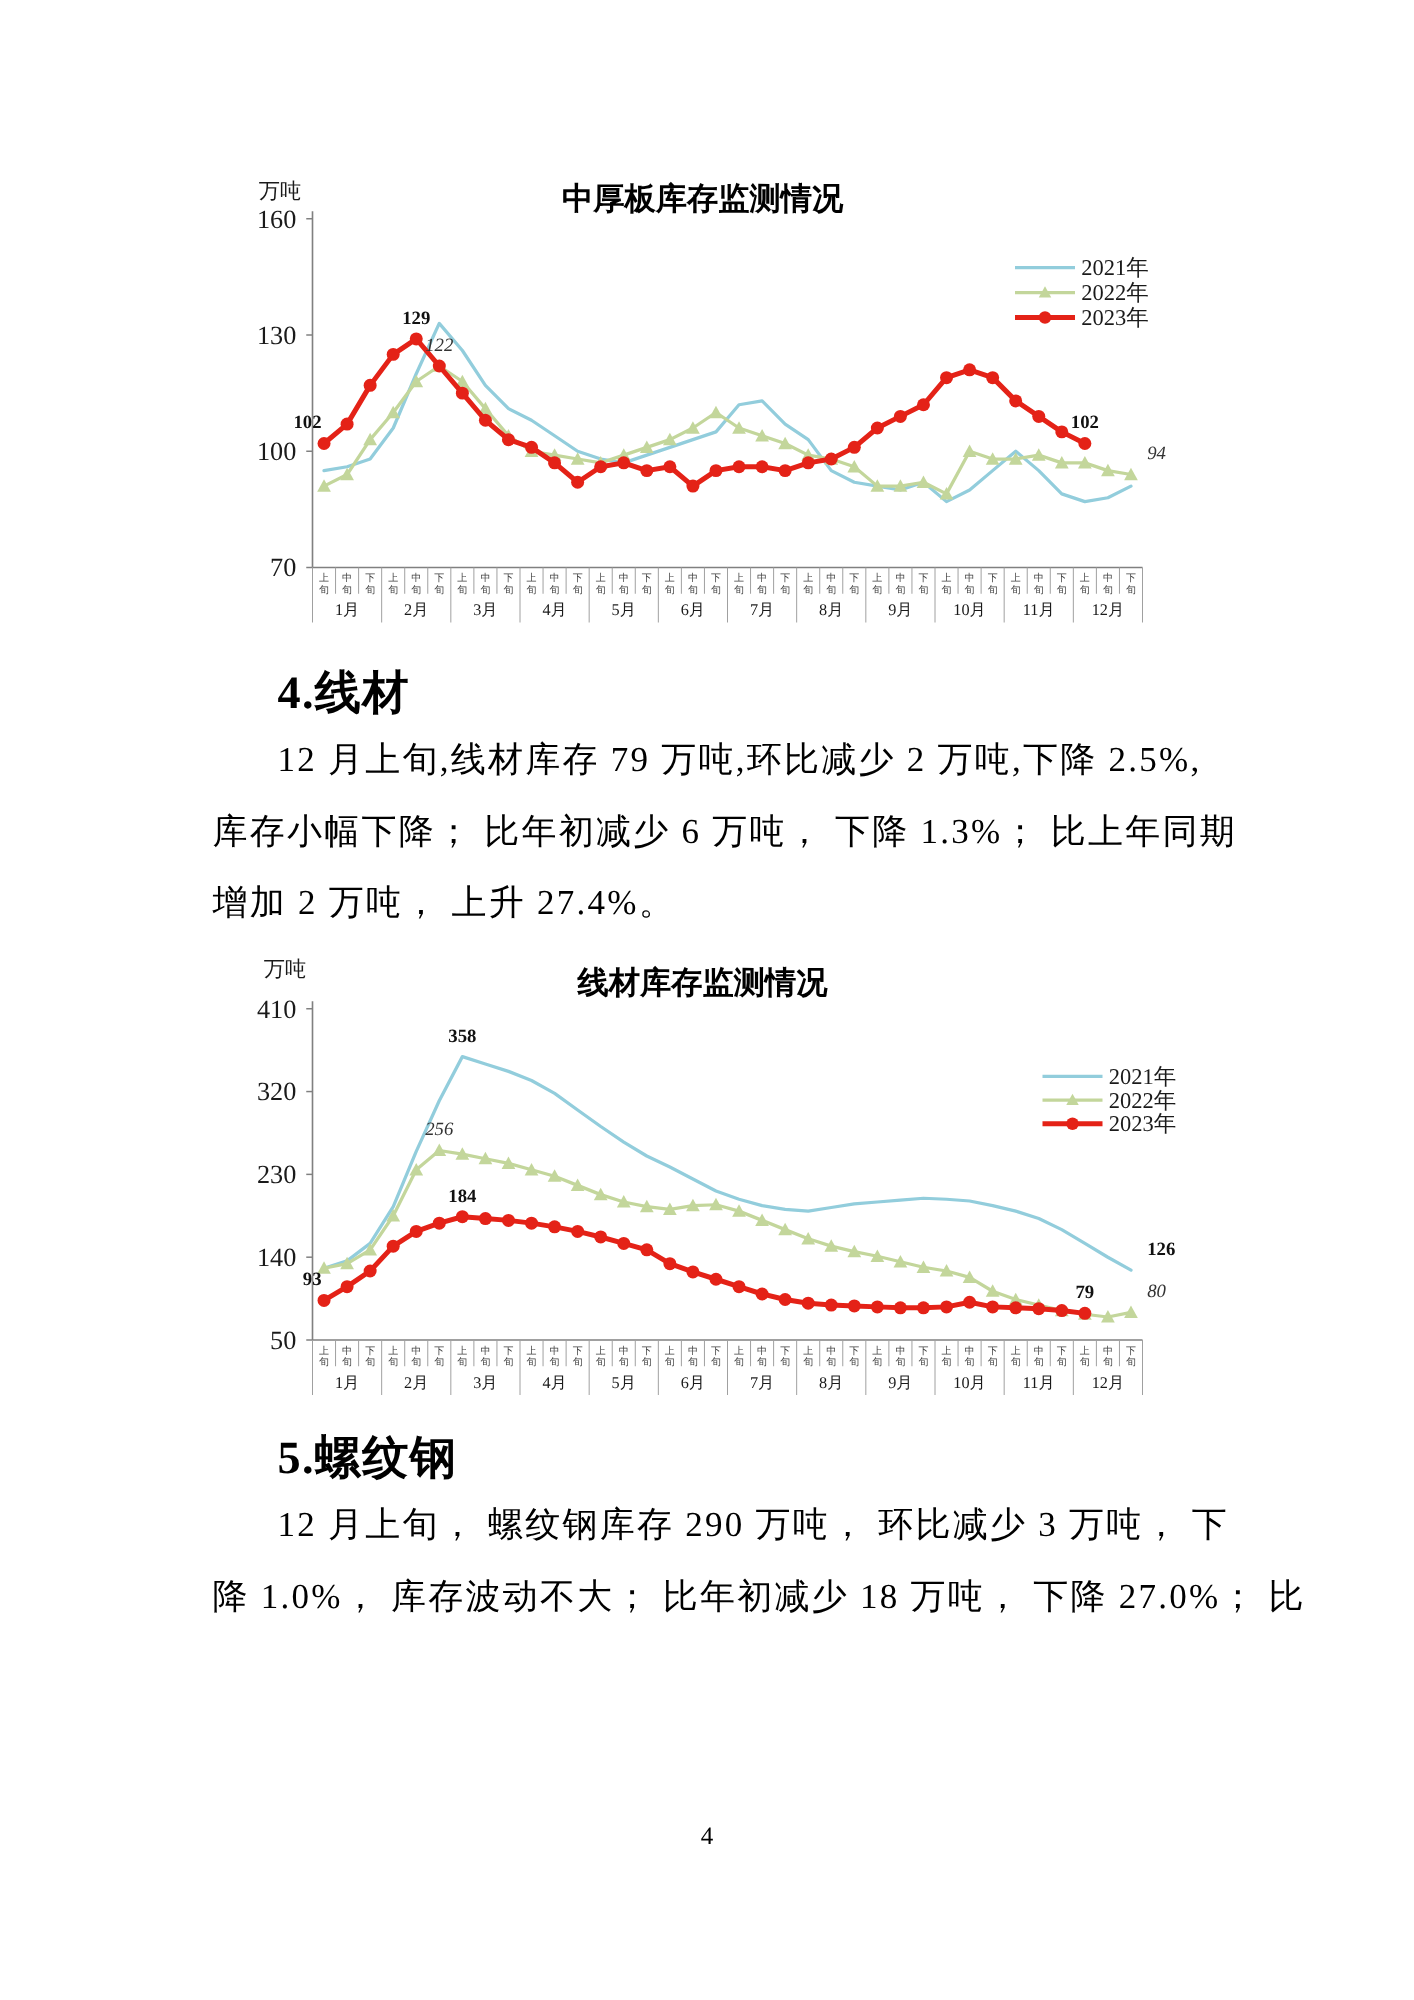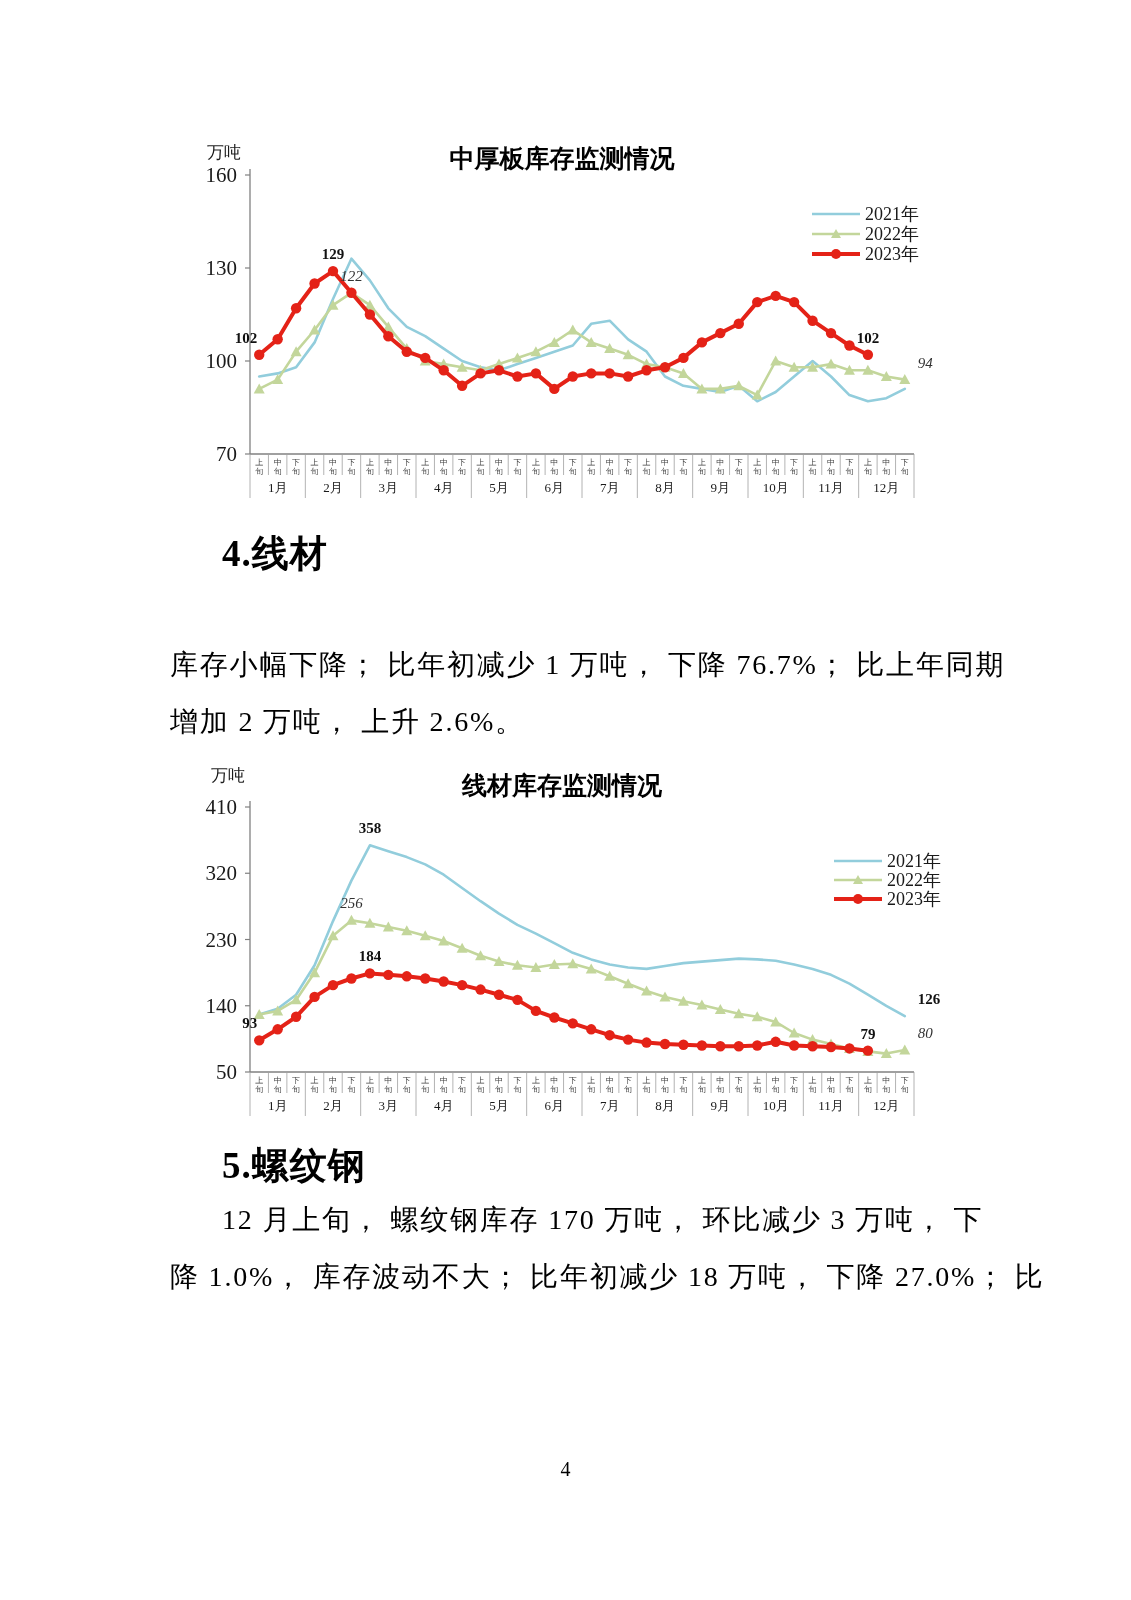--- a/index.html
+++ b/index.html
@@ -445,21 +445,22 @@
           <g>
             <line x1="834" y1="899" x2="882" y2="899" stroke="#E42217" stroke-width="4"></line>
             <circle cx="858" cy="899" r="5" fill="#E42217"></circle>
             <text x="887" y="905" font-size="18" fill="#1a1a1a">2023年</text>
           </g>
         </g>
       </g>
     </svg>
 
   <div class="heading" style="left:222px;top:529px">4.线材</div>
-  <div class="bodyline" style="left:170px;top:646px">库存小幅下降； 比年初减少 1 万吨， 下降 76.7%； 比上年同期</div>
-  <div class="bodyline" style="left:170px;top:703px">增加 2 万吨， 上升 2.6%。</div>
+  <div class="bodyline" style="left:222px;top:589px">12 月上旬,线材库存 79 万吨,环比减少 2 万吨,下降 2.5%,</div>
+  <div class="bodyline" style="left:170px;top:646px">库存小幅下降； 比年初减少 6 万吨， 下降 1.3%； 比上年同期</div>
+  <div class="bodyline" style="left:170px;top:703px">增加 2 万吨， 上升 27.4%。</div>
 
   <div class="heading" style="left:222px;top:1141px">5.螺纹钢</div>
-  <div class="bodyline" style="left:222px;top:1201px">12 月上旬， 螺纹钢库存 170 万吨， 环比减少 3 万吨， 下</div>
+  <div class="bodyline" style="left:222px;top:1201px">12 月上旬， 螺纹钢库存 290 万吨， 环比减少 3 万吨， 下</div>
   <div class="bodyline" style="left:170px;top:1258px">降 1.0%， 库存波动不大； 比年初减少 18 万吨， 下降 27.0%； 比</div>
 
   <div class="pagenum">4</div>
 </div>
 
 </body></html>

